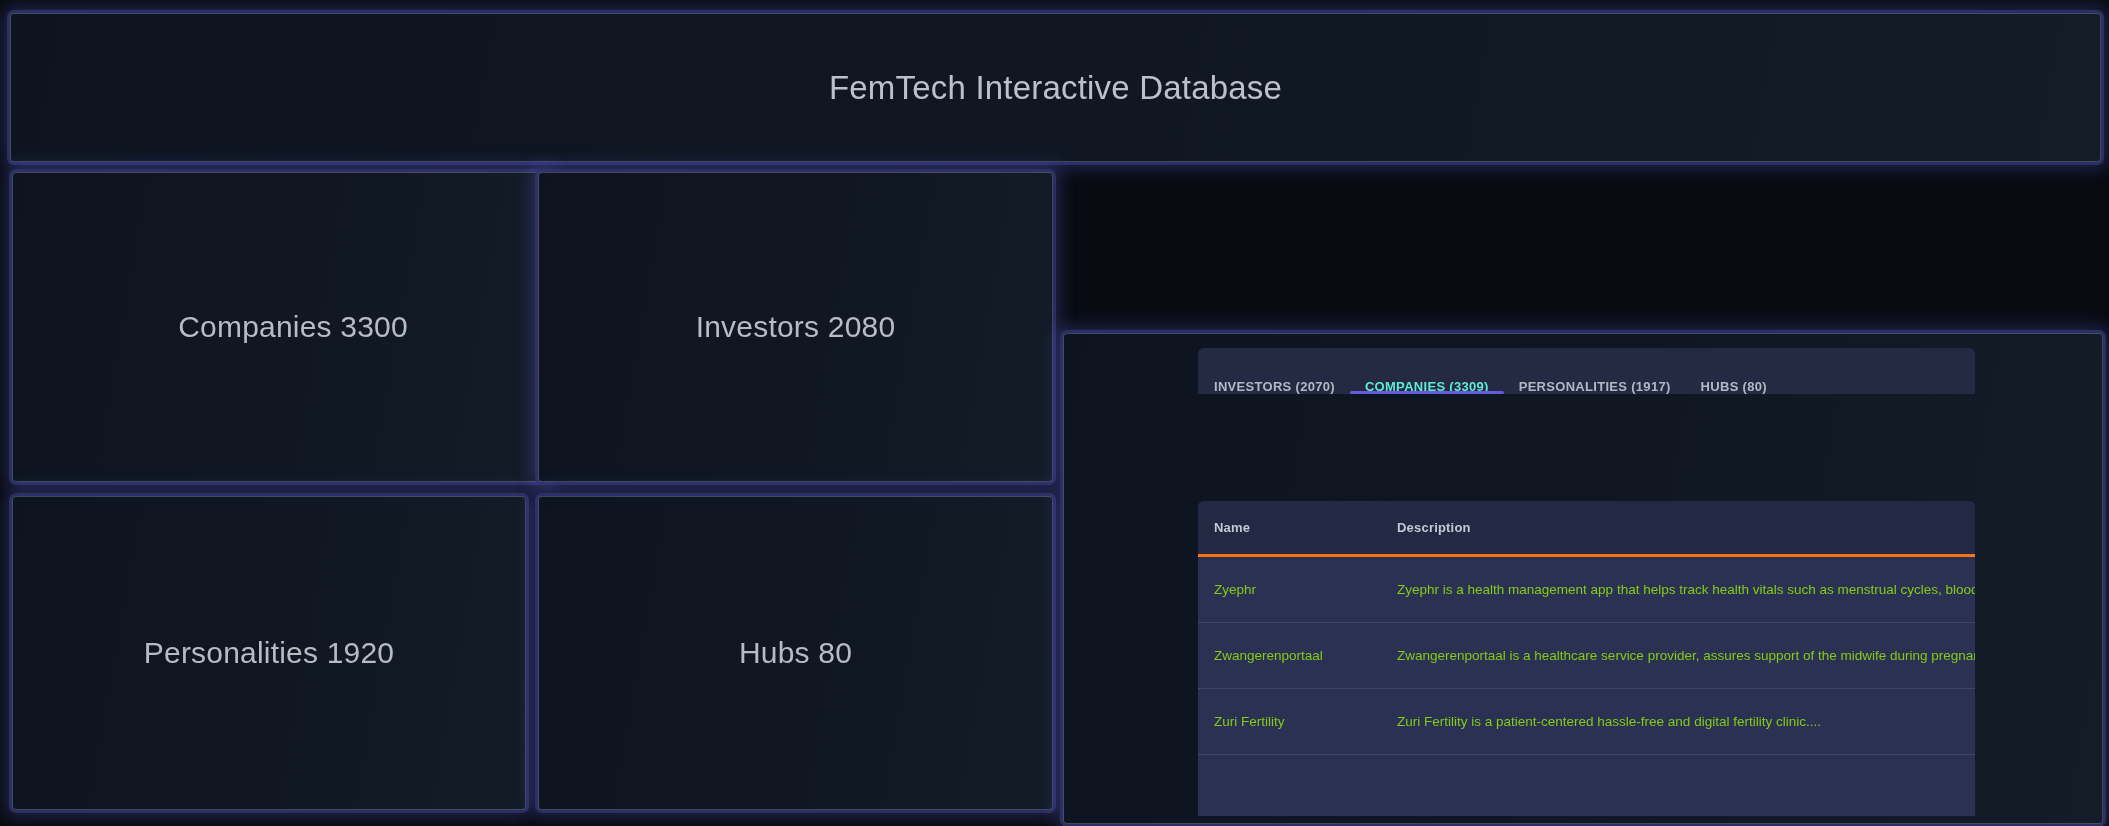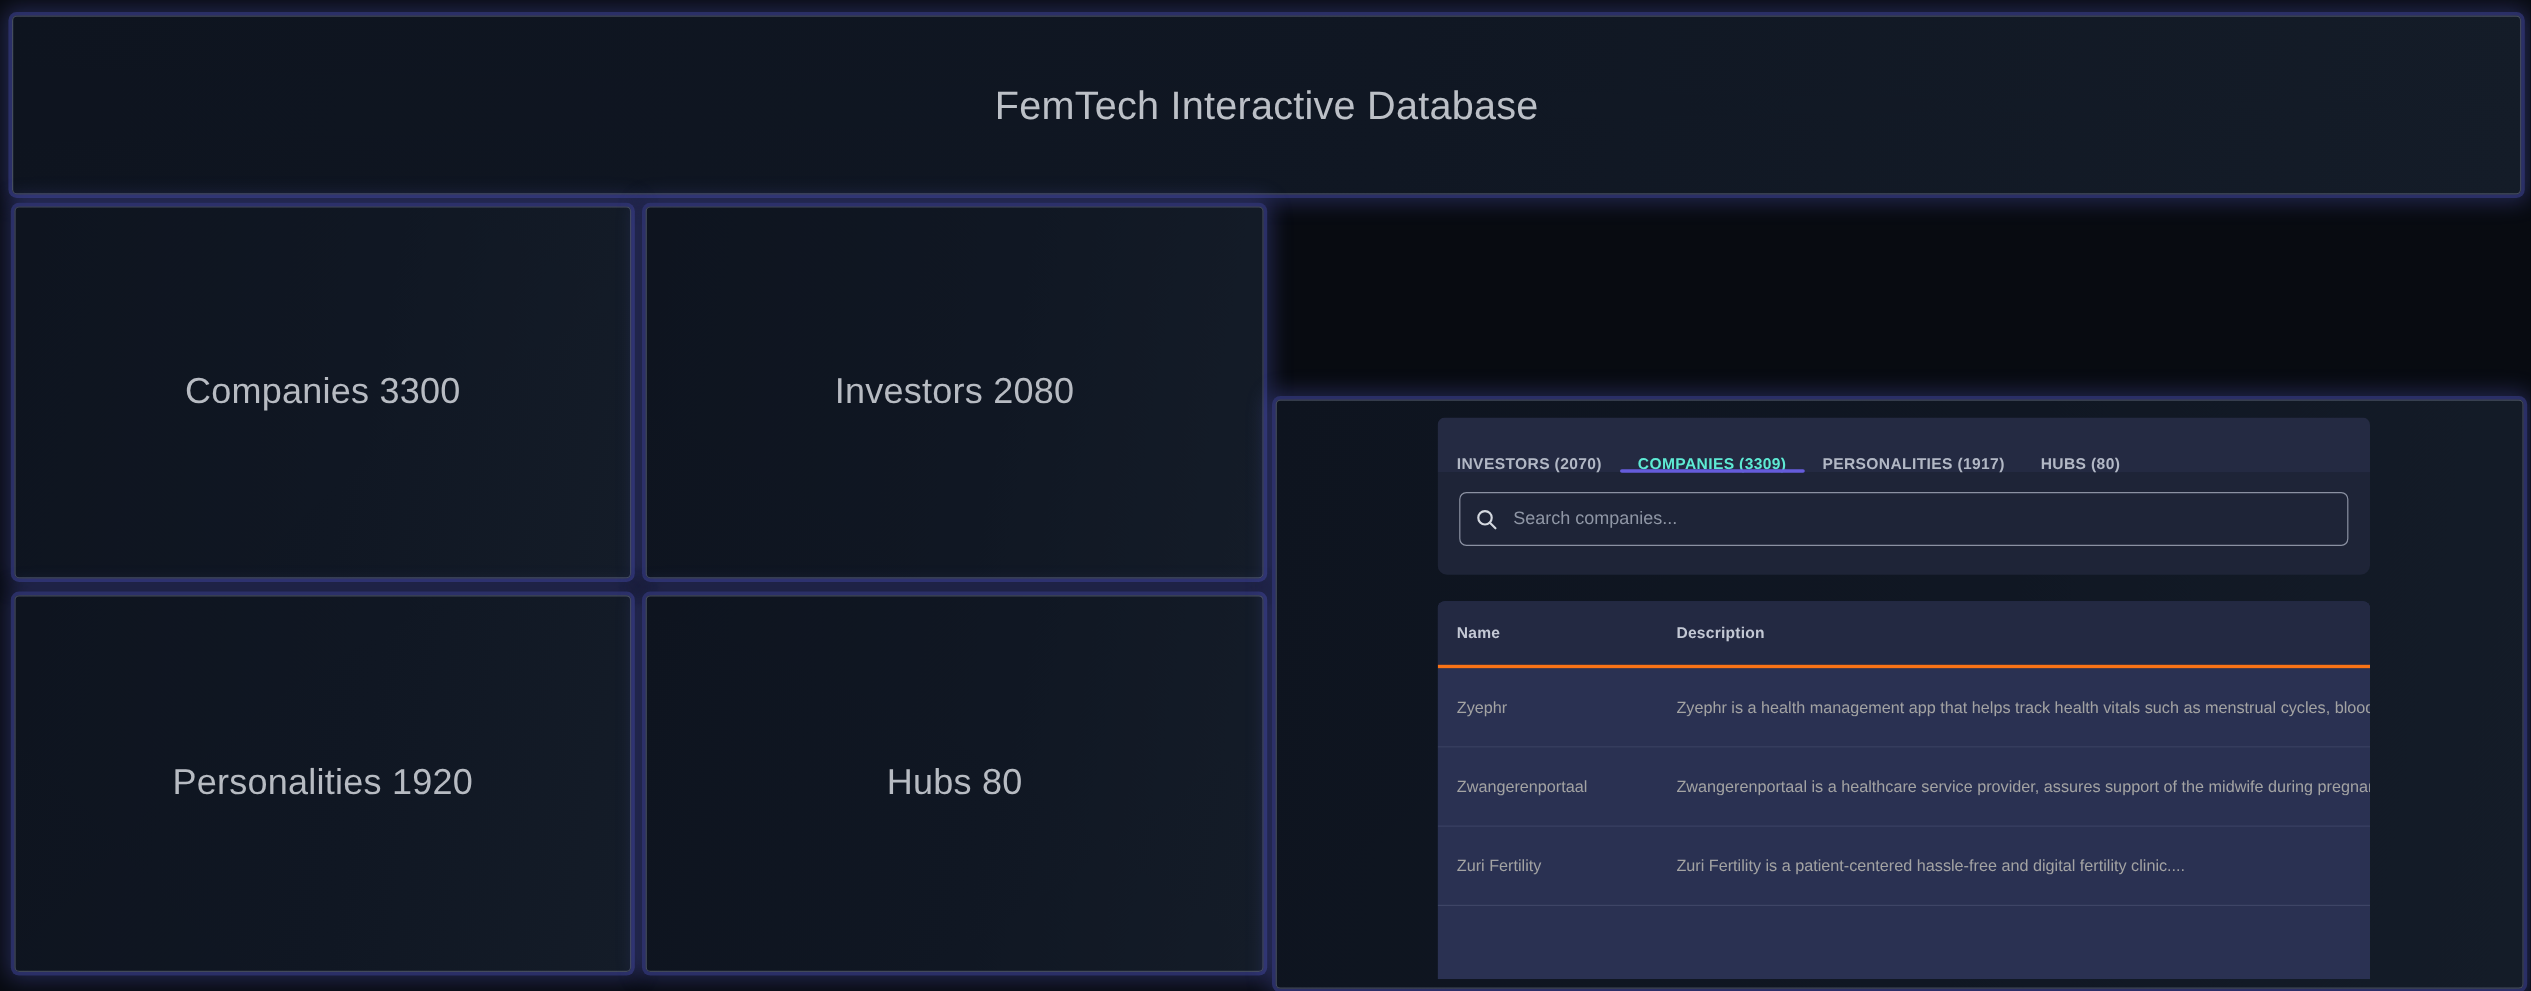--- a/index.html
+++ b/index.html
@@ -64,33 +64,33 @@
     height:53px;background:#232942;display:flex;align-items:center;
     border-bottom:3px solid #f97316;
   }
   .th{font-size:13px;font-weight:bold;color:#c3c8d4;letter-spacing:.2px;}
   .col-name{width:199px;box-sizing:border-box;padding-left:16px;flex:0 0 auto;}
   .col-desc{flex:1;min-width:0;}
   .trow{
     height:65px;display:flex;align-items:center;
     border-bottom:1px solid #3e4566;background:#2a3152;cursor:pointer;
   }
-  .td{font-size:13.5px;color:#a3a3a3;}
+  .td{font-size:13.5px;color:#84cc16;}
   .td.col-desc{white-space:nowrap;overflow:hidden;}
 </style>
 </head>
 <body>
 
 <div id="stage">
 
   <div id="header-card" class="card" style="left:10px;top:13px;width:2089px;height:147px;">
     <div class="card-label">FemTech Interactive Database</div>
   </div>
 
-  <div class="card" style="left:12px;top:172px;width:512px;height:308px;">
+  <div class="card" style="left:12px;top:172px;width:512px;height:308px;padding-left:24px;">
     <div class="card-label">Companies 3300</div>
   </div>
 
   <div class="card" style="left:538px;top:172px;width:513px;height:308px;">
     <div class="card-label">Investors 2080</div>
   </div>
 
   <div class="card" style="left:12px;top:496px;width:512px;height:312px;">
     <div class="card-label">Personalities 1920</div>
   </div>
@@ -113,29 +113,20 @@
           <span class="tab-underline"></span>
         </div>
         <div class="tab">
           <span>PERSONALITIES (1917)</span>
         </div>
         <div class="tab">
           <span>HUBS (80)</span>
         </div>
       </div>
 
-      <div class="search-area">
-        <div class="search-box">
-          <svg class="search-icon-svg" width="18" height="18" viewBox="0 0 18 18" fill="none">
-            <circle cx="7.5" cy="7.5" r="5.6" stroke="#d4d8df" stroke-width="1.8"></circle>
-            <line x1="11.8" y1="11.8" x2="16.2" y2="16.2" stroke="#d4d8df" stroke-width="1.8" stroke-linecap="round"></line>
-          </svg>
-          <input type="text" placeholder="Search companies..." style="">
-        </div>
-      </div>
 
       <div class="results-table">
         <div class="thead">
           <div class="th col-name">Name</div>
           <div class="th col-desc">Description</div>
         </div>
 
         <div class="trow">
           <div class="td col-name">Zyephr</div>
           <div class="td col-desc">Zyephr is a health management app that helps track health vitals such as menstrual cycles, blood</div>

